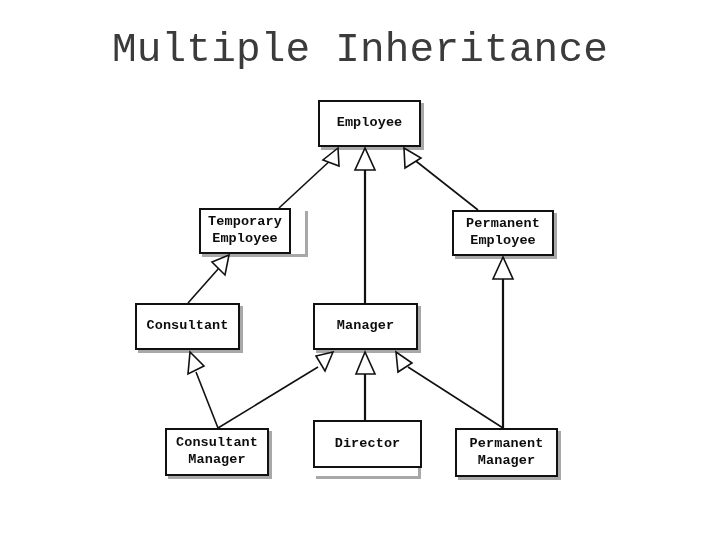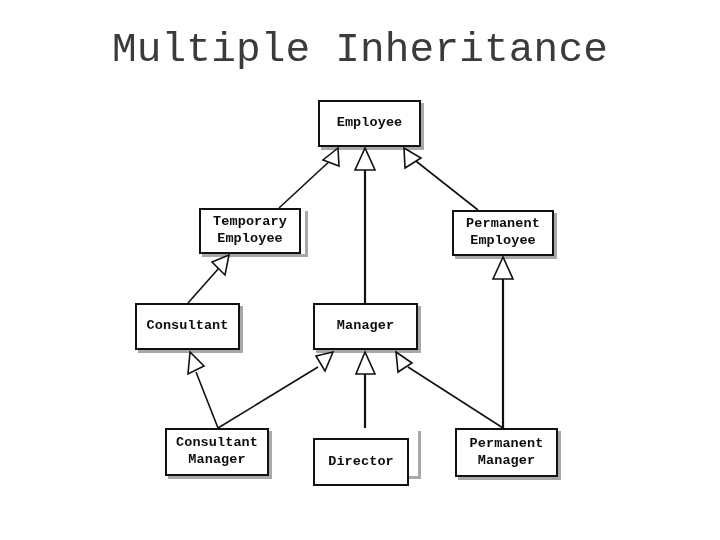--- a/index.html
+++ b/index.html
@@ -151,21 +151,21 @@
     <g>
       <line x1="503" y1="428" x2="503" y2="276" stroke-width="2.2"></line>
       <polygon class="arrowhead" points="503,257 493,279 513,279"></polygon>
     </g>
   </svg>
 
   <div class="node" style="left:318px; top:100px; width:103px; height:47px;">
     <span class="lbl">Employee</span>
   </div>
 
-  <div class="node" style="left:199px; top:208px; width:102px; height:46px;">
+  <div class="node" style="left:199px; top:208px; width:92px; height:46px;">
     <span class="lbl">Temporary
 Employee</span>
   </div>
 
   <div class="node" style="left:452px; top:210px; width:102px; height:46px;">
     <span class="lbl">Permanent
 Employee</span>
   </div>
 
   <div class="node" style="left:135px; top:303px; width:105px; height:47px;">
@@ -174,21 +174,21 @@
 
   <div class="node" style="left:313px; top:303px; width:105px; height:47px;">
     <span class="lbl">Manager</span>
   </div>
 
   <div class="node" style="left:165px; top:428px; width:104px; height:48px;">
     <span class="lbl">Consultant
 Manager</span>
   </div>
 
-  <div class="node" style="left:313px; top:438px; width:96px; height:48px;">
+  <div class="node" style="left:313px; top:420px; width:109px; height:48px;">
     <span class="lbl">Director</span>
   </div>
 
   <div class="node" style="left:455px; top:428px; width:103px; height:49px;">
     <span class="lbl">Permanent
 Manager</span>
   </div>
 
 </div>
 

